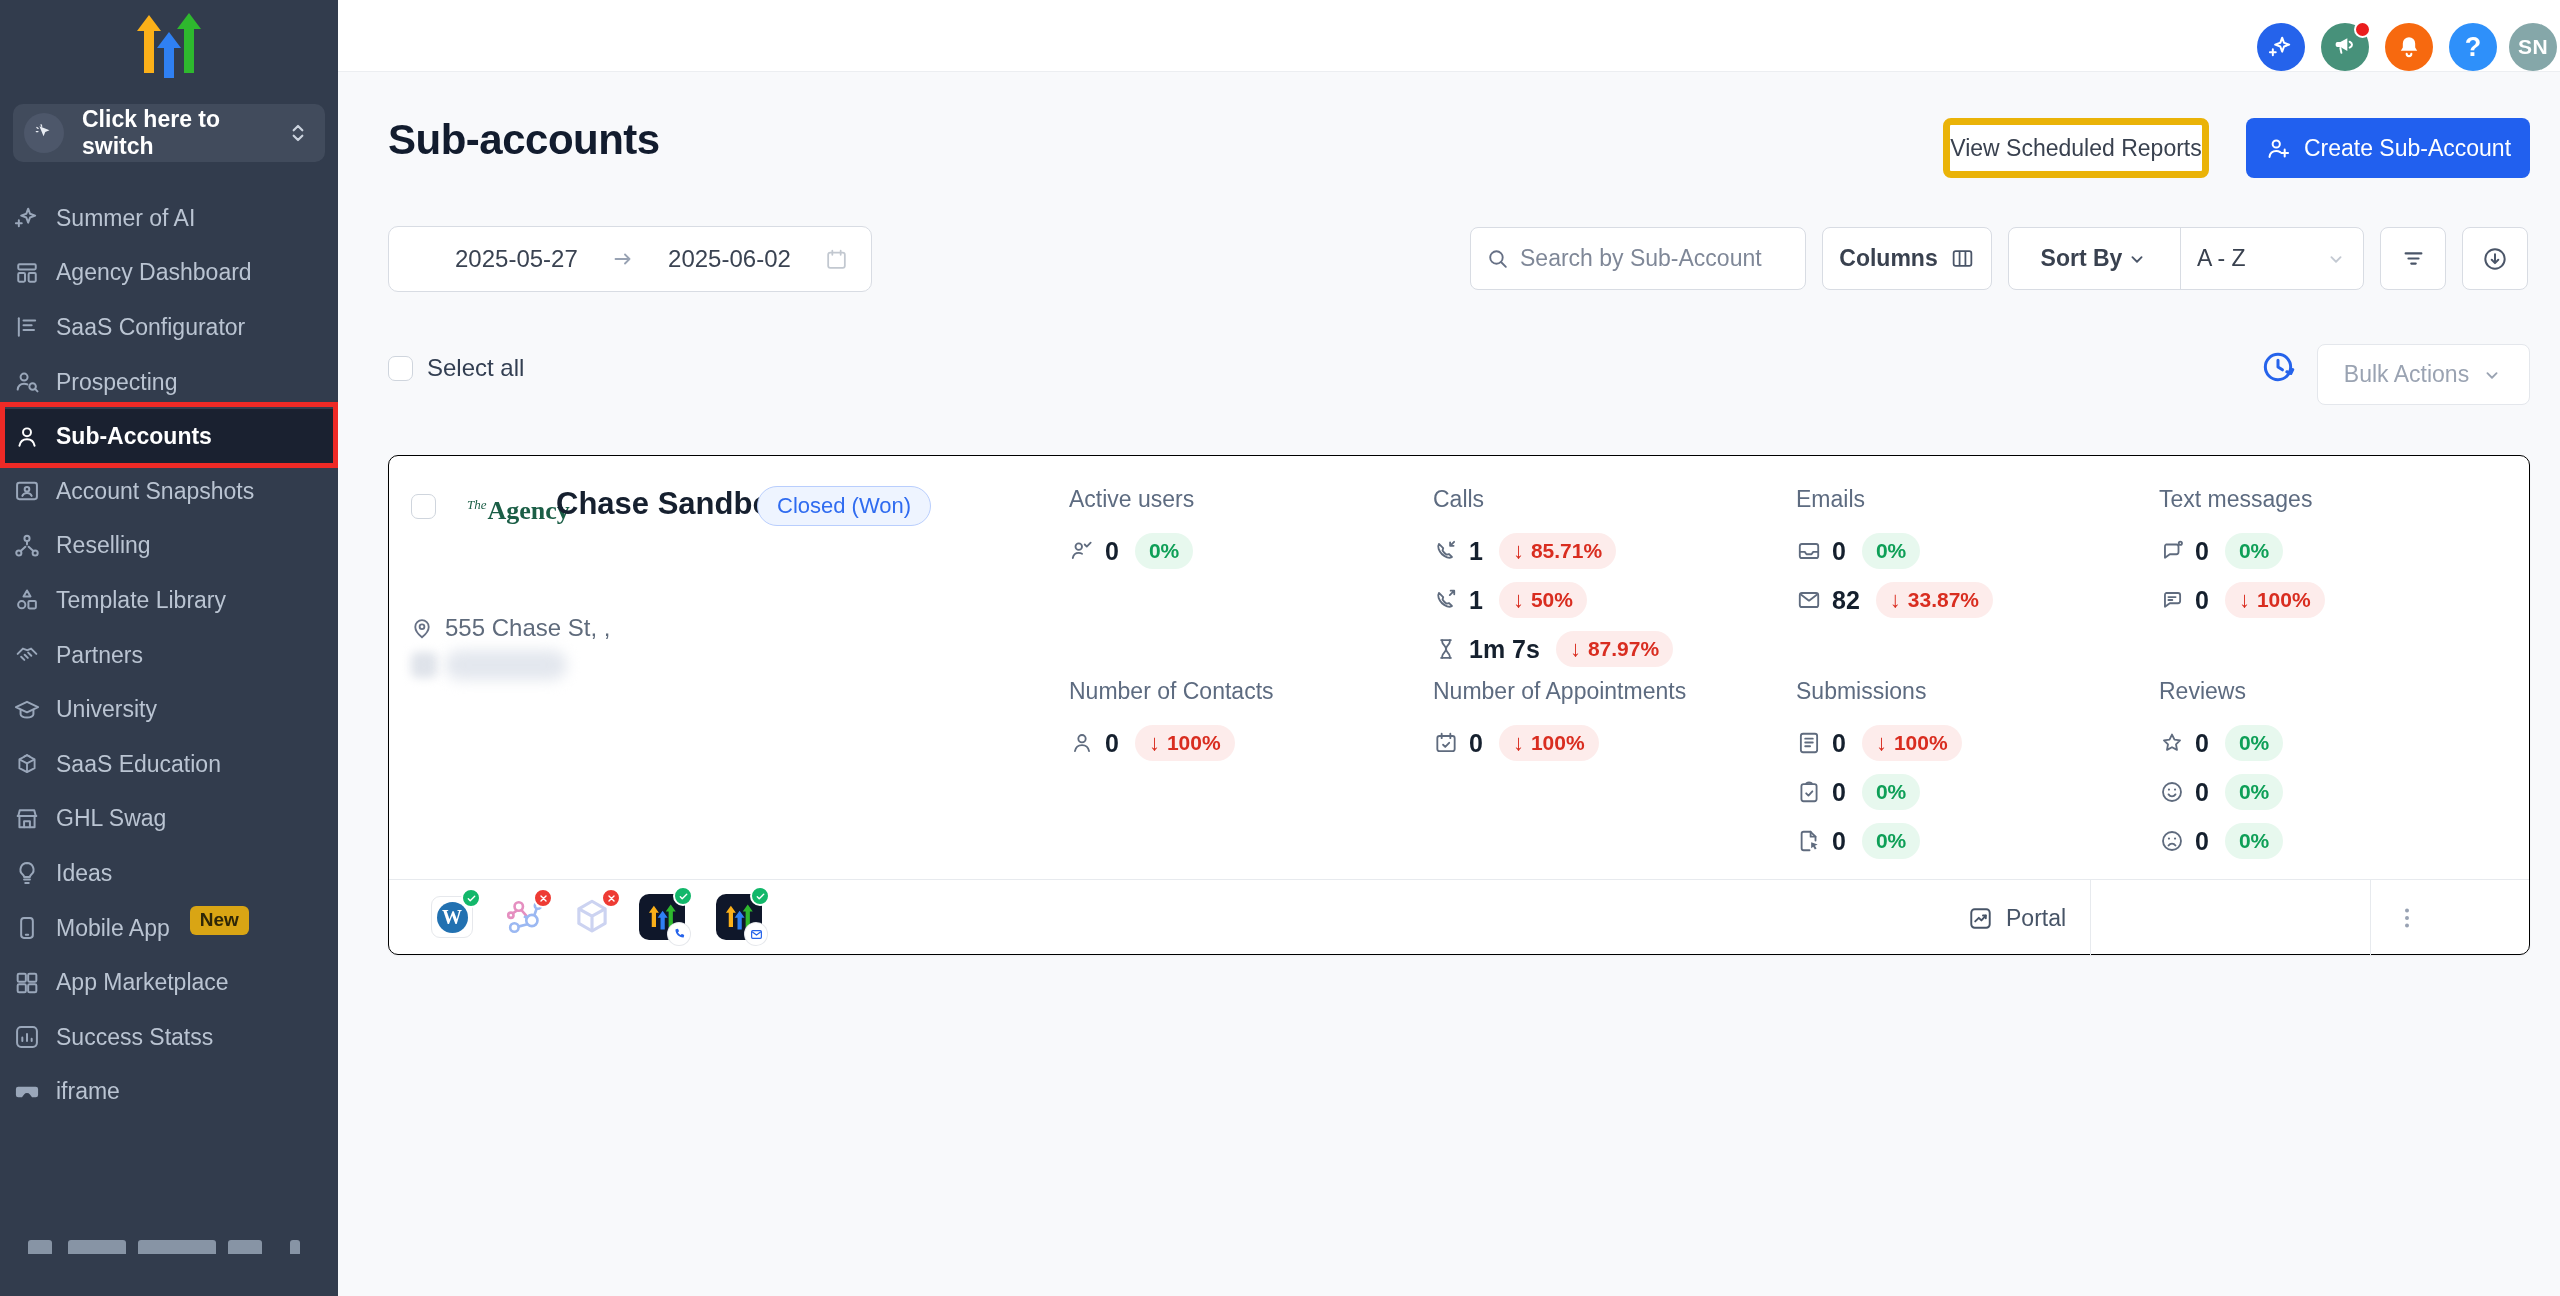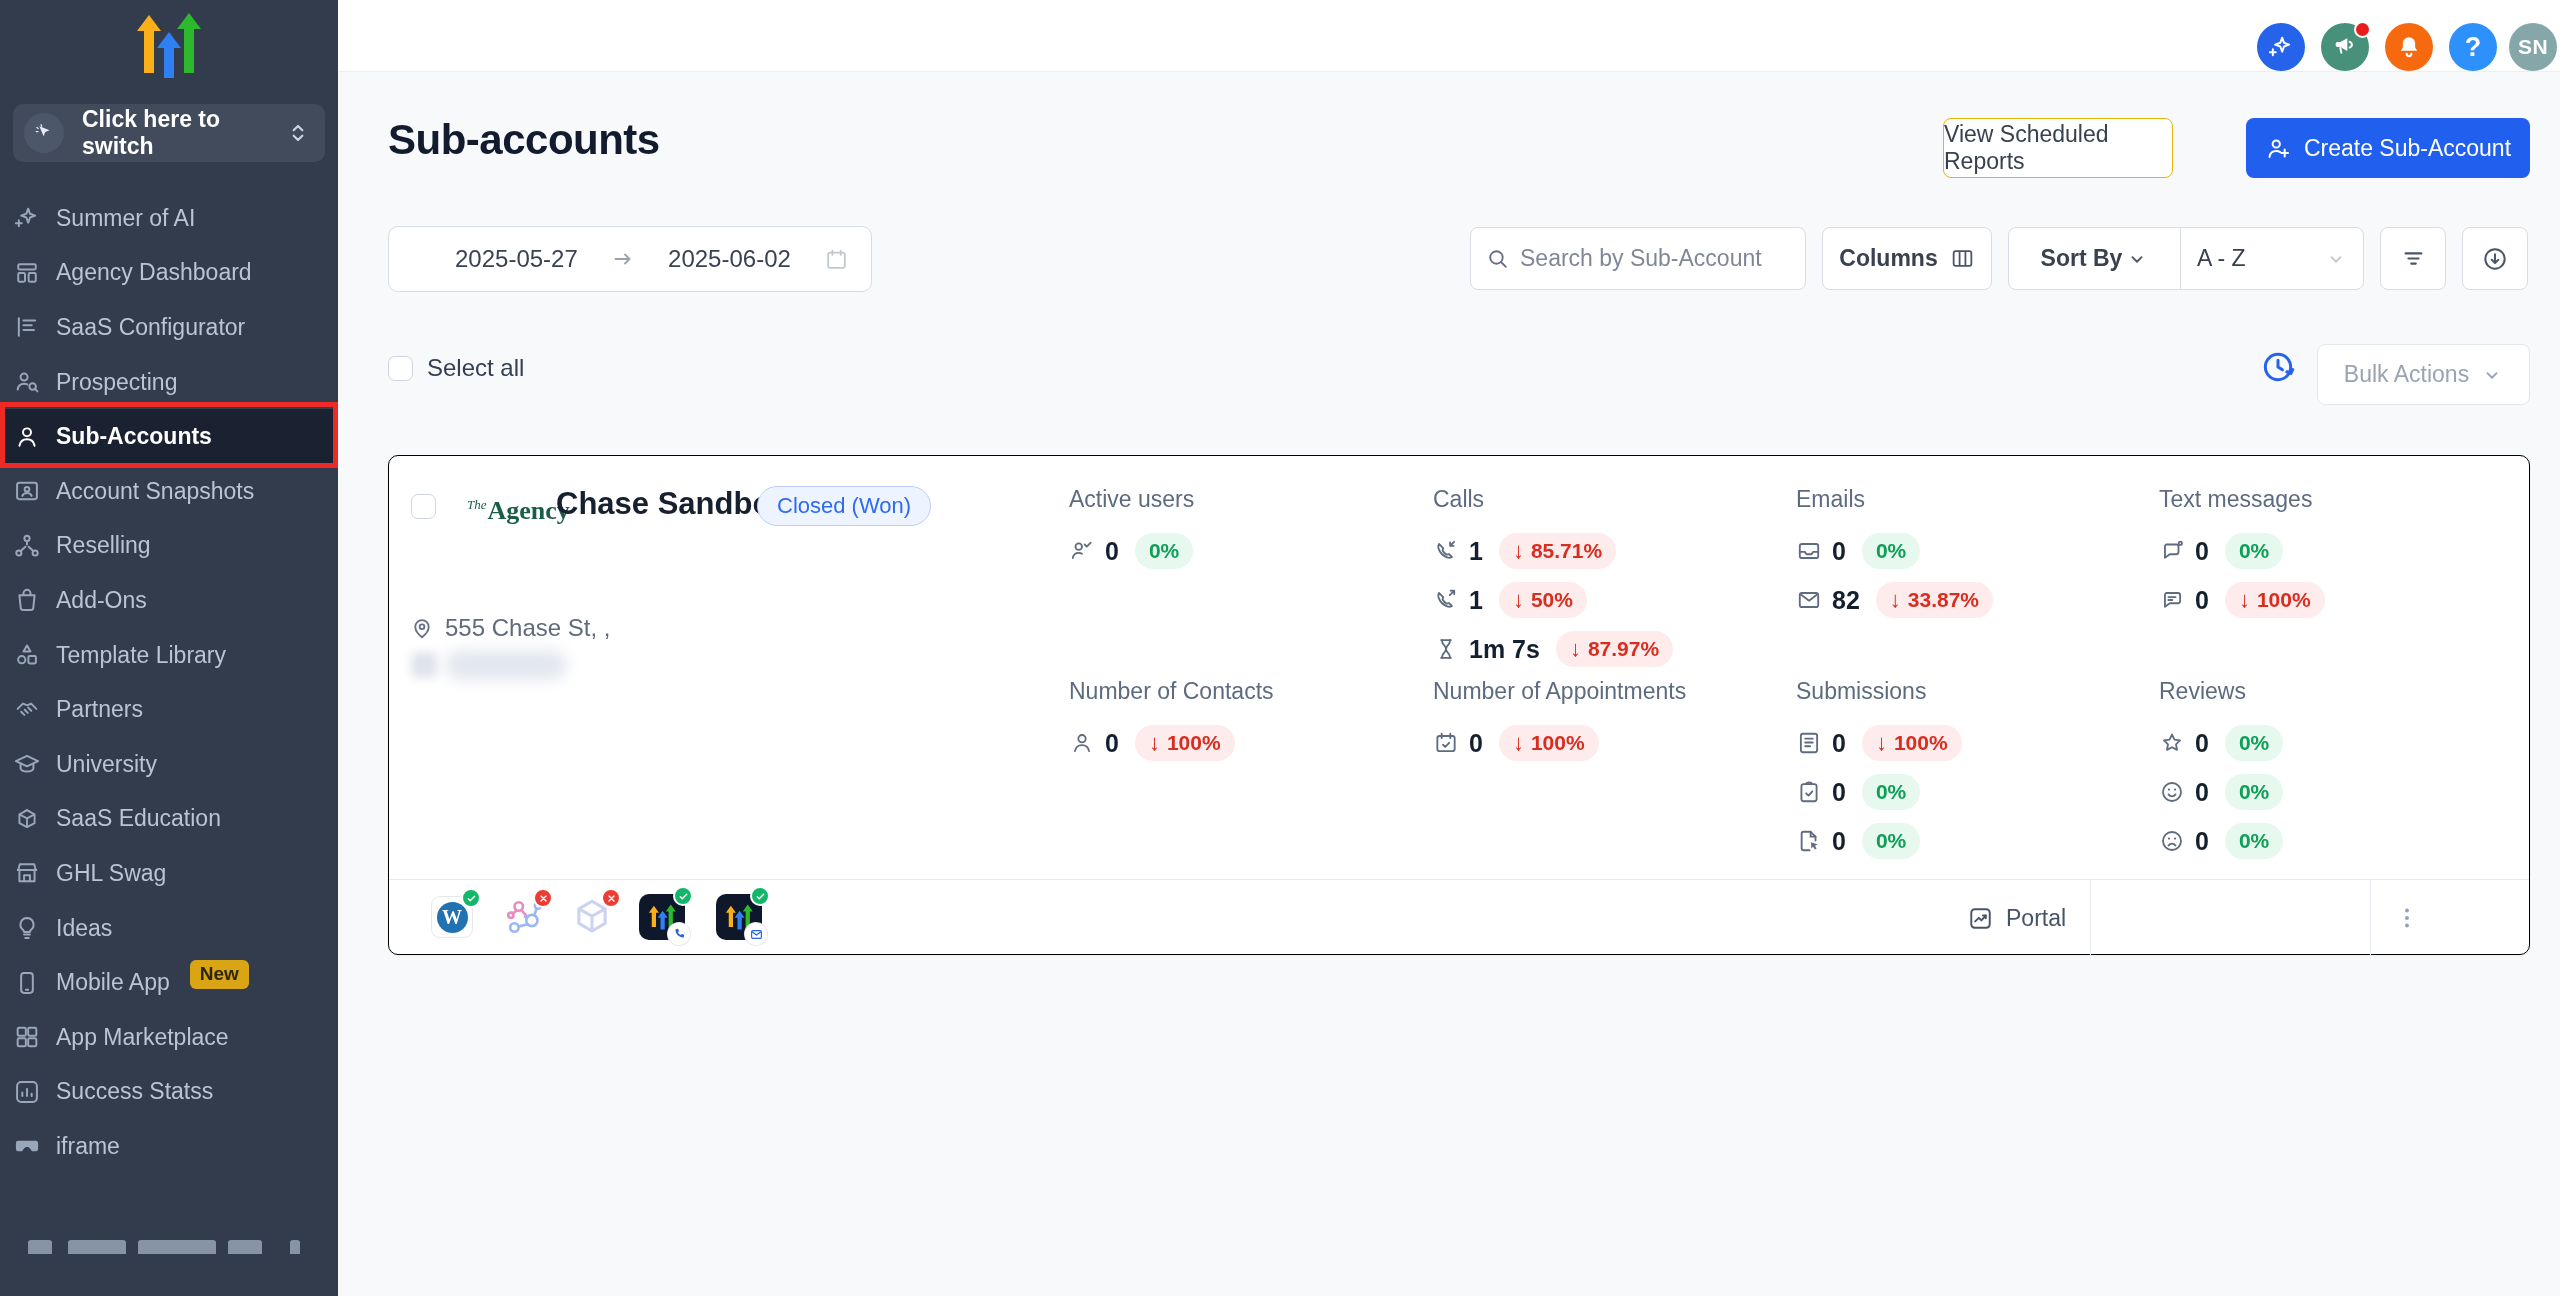--- a/index.html
+++ b/index.html
@@ -30,21 +30,21 @@
   
   .topbar { position:absolute; left:338px; top:0; width:2222px; height:72px; background:#fff; border-bottom:1px solid #eceef1; }
   .tb-circle { position:absolute; top:23px; width:48px; height:48px; border-radius:50%; display:flex; align-items:center; justify-content:center; color:#fff; cursor:pointer; }
   .tb-dot { position:absolute; top:-2px; right:-2px; width:17px; height:17px; border-radius:50%; background:#ea1d1d; border:2px solid #fff; }
   .tb-help { font-size:27px; font-weight:700; }
   .tb-avatar-txt { font-size:21px; font-weight:700; letter-spacing:.5px; }
 
   
   .page-title { position:absolute; left:388px; top:116px; font-size:42px; font-weight:700; color:#121c2e; letter-spacing:-.5px; }
   .btn { display:flex; align-items:center; justify-content:center; border-radius:8px; cursor:pointer; font-size:23px; }
-  .btn-outline { position:absolute; left:1943px; top:118px; width:230px; height:60px; background:#fff; border:1px solid #eab308; color:#39414f; font-weight:500; }
+  .btn-outline { position:absolute; left:1943px; top:118px; width:266px; height:60px; background:#fff; border:7px solid #eab308; color:#39414f; font-weight:500; }
   .btn-primary { position:absolute; left:2246px; top:118px; width:284px; height:60px; background:#2160ef; color:#fff; font-weight:500; gap:12px; }
 
   
   .datebox { position:absolute; left:388px; top:226px; width:484px; height:66px; background:#fff; border:1px solid #d8dce3; border-radius:10px; display:flex; align-items:center; justify-content:space-between; padding:0 22px; cursor:pointer; }
   .datebox .dt { font-size:24px; color:#3a4352; }
   .datebox .ic { color:#98a2b3; }
   .searchbox { position:absolute; left:1470px; top:227px; width:336px; height:63px; background:#fff; border:1px solid #d8dce3; border-radius:8px; display:flex; align-items:center; padding:0 14px; }
   .searchbox input { border:none; outline:none; font-size:23px; color:#39414f; margin-left:10px; width:260px; font-family:inherit; background:transparent; }
   .searchbox input::placeholder { color:#68728280; color:#697386; opacity:.85; }
   .ctl { position:absolute; top:227px; height:63px; background:#fff; border:1px solid #d8dce3; border-radius:8px; display:flex; align-items:center; justify-content:center; cursor:pointer; color:#39414f; }
@@ -536,26 +536,20 @@
           <span class="nlabel">Account Snapshots</span>
         </div>
       <div class="nav-item">
           <svg class="nic">
             <use href="#s-resell"></use>
           </svg>
           <span class="nlabel">Reselling</span>
         </div>
       <div class="nav-item">
           <svg class="nic">
-            <use href="#s-bag"></use>
-          </svg>
-          <span class="nlabel">Add-Ons</span>
-        </div>
-      <div class="nav-item">
-          <svg class="nic">
             <use href="#s-shapes"></use>
           </svg>
           <span class="nlabel">Template Library</span>
         </div>
       <div class="nav-item">
           <svg class="nic">
             <use href="#s-shake"></use>
           </svg>
           <span class="nlabel">Partners</span>
         </div>

